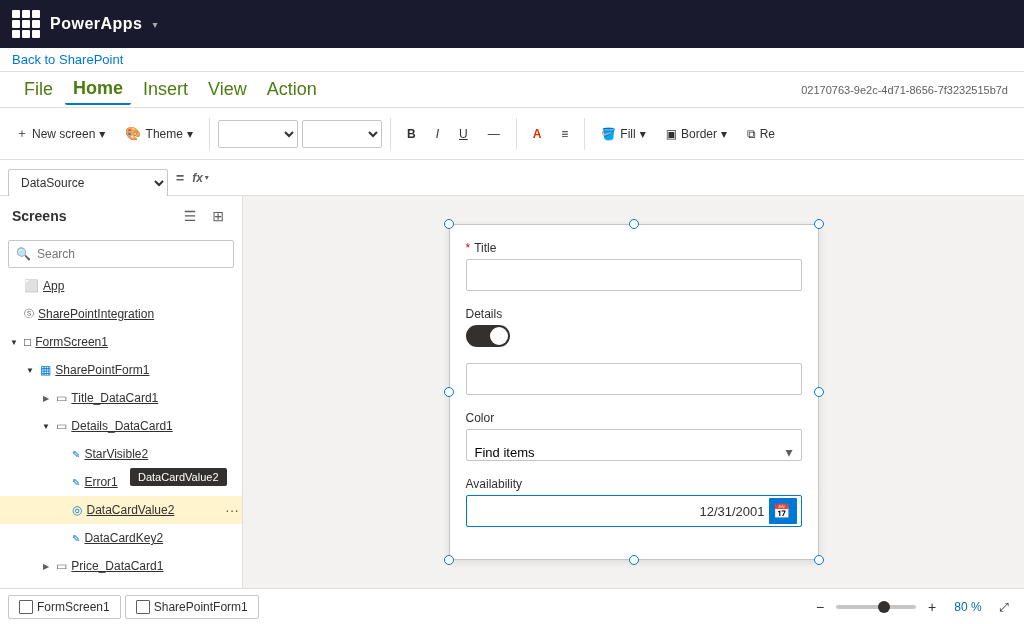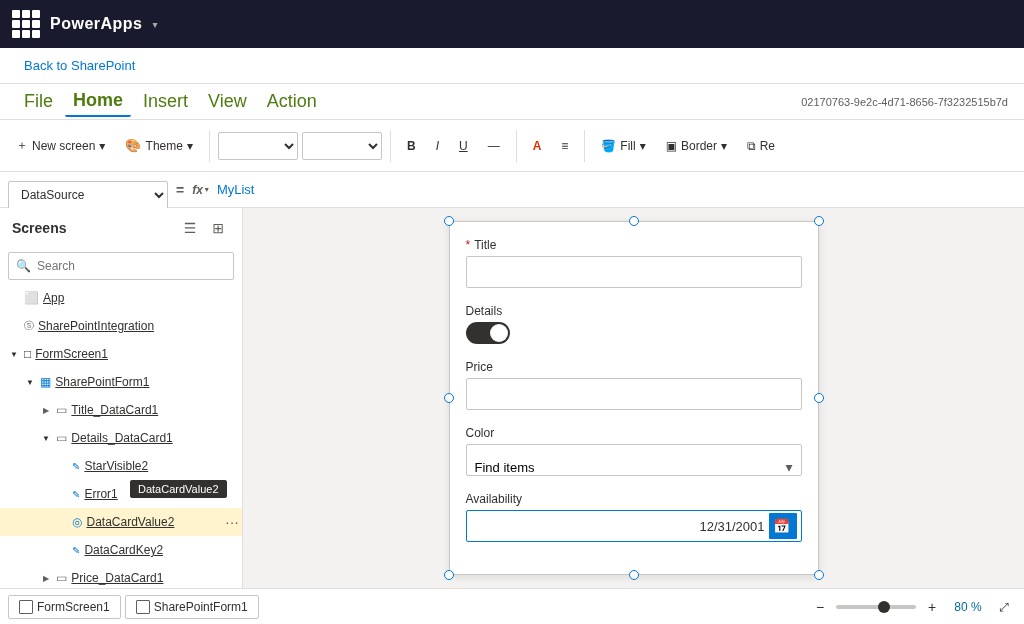--- a/index.html
+++ b/index.html
@@ -35,24 +35,24 @@
     }
     .app-chevron {
       color: #aaa;
       font-size: 10px;
       cursor: pointer;
     }
 
     
     .back-bar {
       background: white;
-      height: 36px;
-      display: flex;
-      align-items: center;
-      padding: 0 24px;
+      height: 24px;
+      display: flex;
+      align-items: center;
+      padding: 0 12px;
       border-bottom: 1px solid #e1dfdd;
       flex-shrink: 0;
     }
     .back-link {
       color: #0078d4;
       font-size: 13px;
       cursor: pointer;
       text-decoration: none;
     }
 
@@ -615,21 +615,20 @@
 
 <div class="formula-bar">
   <select class="datasource-select">
     <option>DataSource</option>
   </select>
   <span class="equals-sign">=</span>
   <span class="fx-label">
     <span style="font-style:italic;font-weight:600;color:#605e5c;">fx</span>
     <span style="font-size:8px;">▾</span>
   </span>
-  <input class="formula-input" value="MyList" style="">
 </div>
 
 <div class="main-area">
 
   <div class="left-panel">
     <div class="screens-header">
       <span class="screens-title">Screens</span>
       <div class="screens-icons">
         <div class="icon-btn">☰</div>
         <div class="icon-btn">⊞</div>
@@ -737,21 +736,20 @@
       <div class="field-group">
         <div class="field-label">Details</div>
         <div class="toggle-container">
           <div class="toggle">
             <div class="toggle-knob"></div>
           </div>
         </div>
       </div>
 
       <div class="field-group">
-        <div class="field-label">Price</div>
         <input class="field-input" type="text" value="" style="">
       </div>
 
       <div class="field-group">
         <div class="field-label">Color</div>
         <div class="field-dropdown">
           <span>Find items</span>
           <span class="dropdown-arrow">▾</span>
         </div>
       </div>

